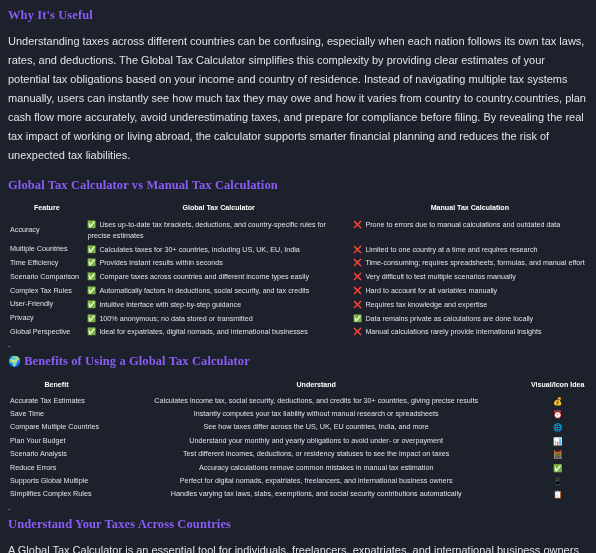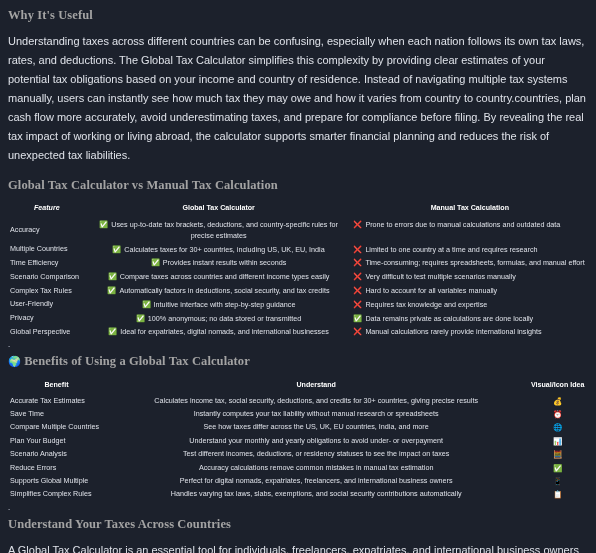--- a/index.html
+++ b/index.html
@@ -13,21 +13,21 @@
     font-family: "Liberation Sans", sans-serif;
     color: #e8eaef;
     font-size: 7.2px;
     line-height: 1.55;
   }
   .page { padding: 6px 8px 0 8px; }
 
   h2.section-title {
     font-family: "Liberation Serif", serif;
     font-weight: bold;
-    color: #a3a3a3;
+    color: #8b5cf6;
     margin: 0 0 7px 0;
     font-size: 12.5px;
     letter-spacing: .1px;
   }
   h2.section-title.spaced { margin-top: 11px; }
   h2.section-title .globe { font-family: "DejaVu Sans", sans-serif; font-size: 10.5px; margin-right: 3px; }
 
   p.para {
     margin: 0 0 4px 0;
     font-size: 11px;
@@ -58,23 +58,23 @@
     vertical-align: bottom;
   }
   table.cmp td, table.ben td {
     font-size: 7.2px;
     color: #dfe2e9;
     padding: 1px 2px;
     vertical-align: top;
     line-height: 1.5;
   }
   table.cmp td.feature { width: 78px; text-align: left; vertical-align: middle; }
-  table.cmp td.gtc { width: 268px; text-align: center; }
+  table.cmp td.gtc { width: 268px; }
   table.cmp td.mtc { width: 238px; }
-  table.cmp th.h-feature { width: 78px; font-style: italic; }
+  table.cmp th.h-feature { width: 78px; }
   table.cmp th.h-gtc { width: 268px; }
   table.cmp th.h-mtc { width: 238px; }
 
   .mark {
     font-family: "DejaVu Sans", sans-serif;
     font-size: 7.4px;
     margin-right: 2.5px;
     display: inline-block;
   }
   .mark.ok  { color: #3fd18b; }

